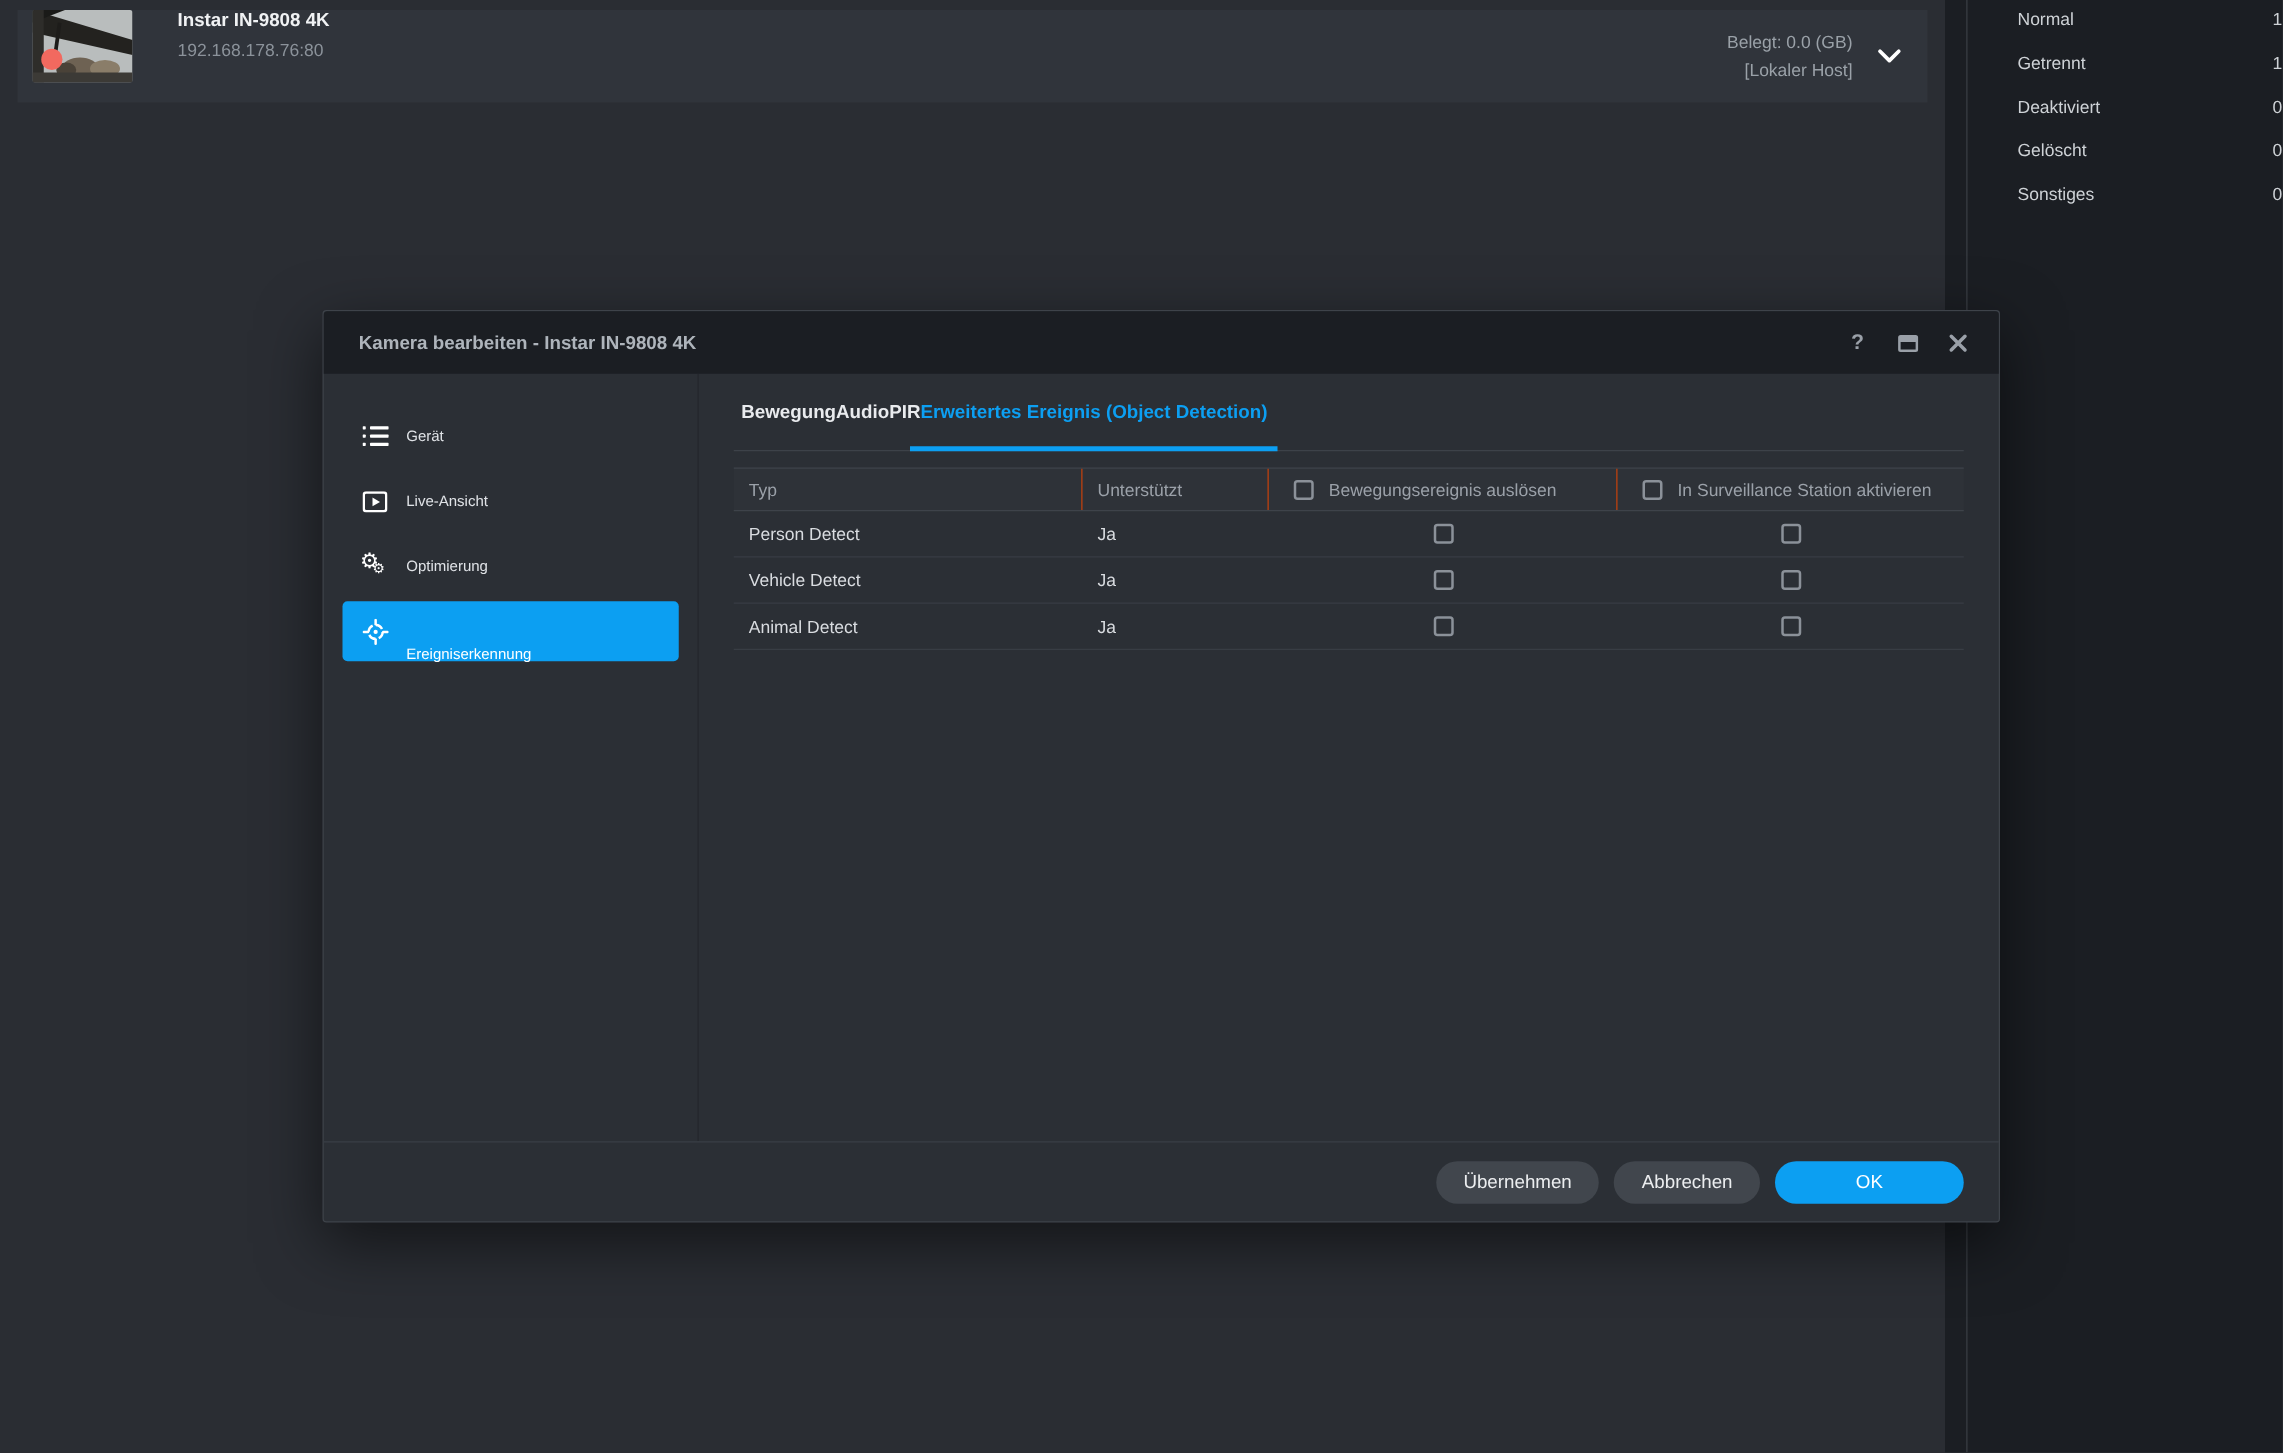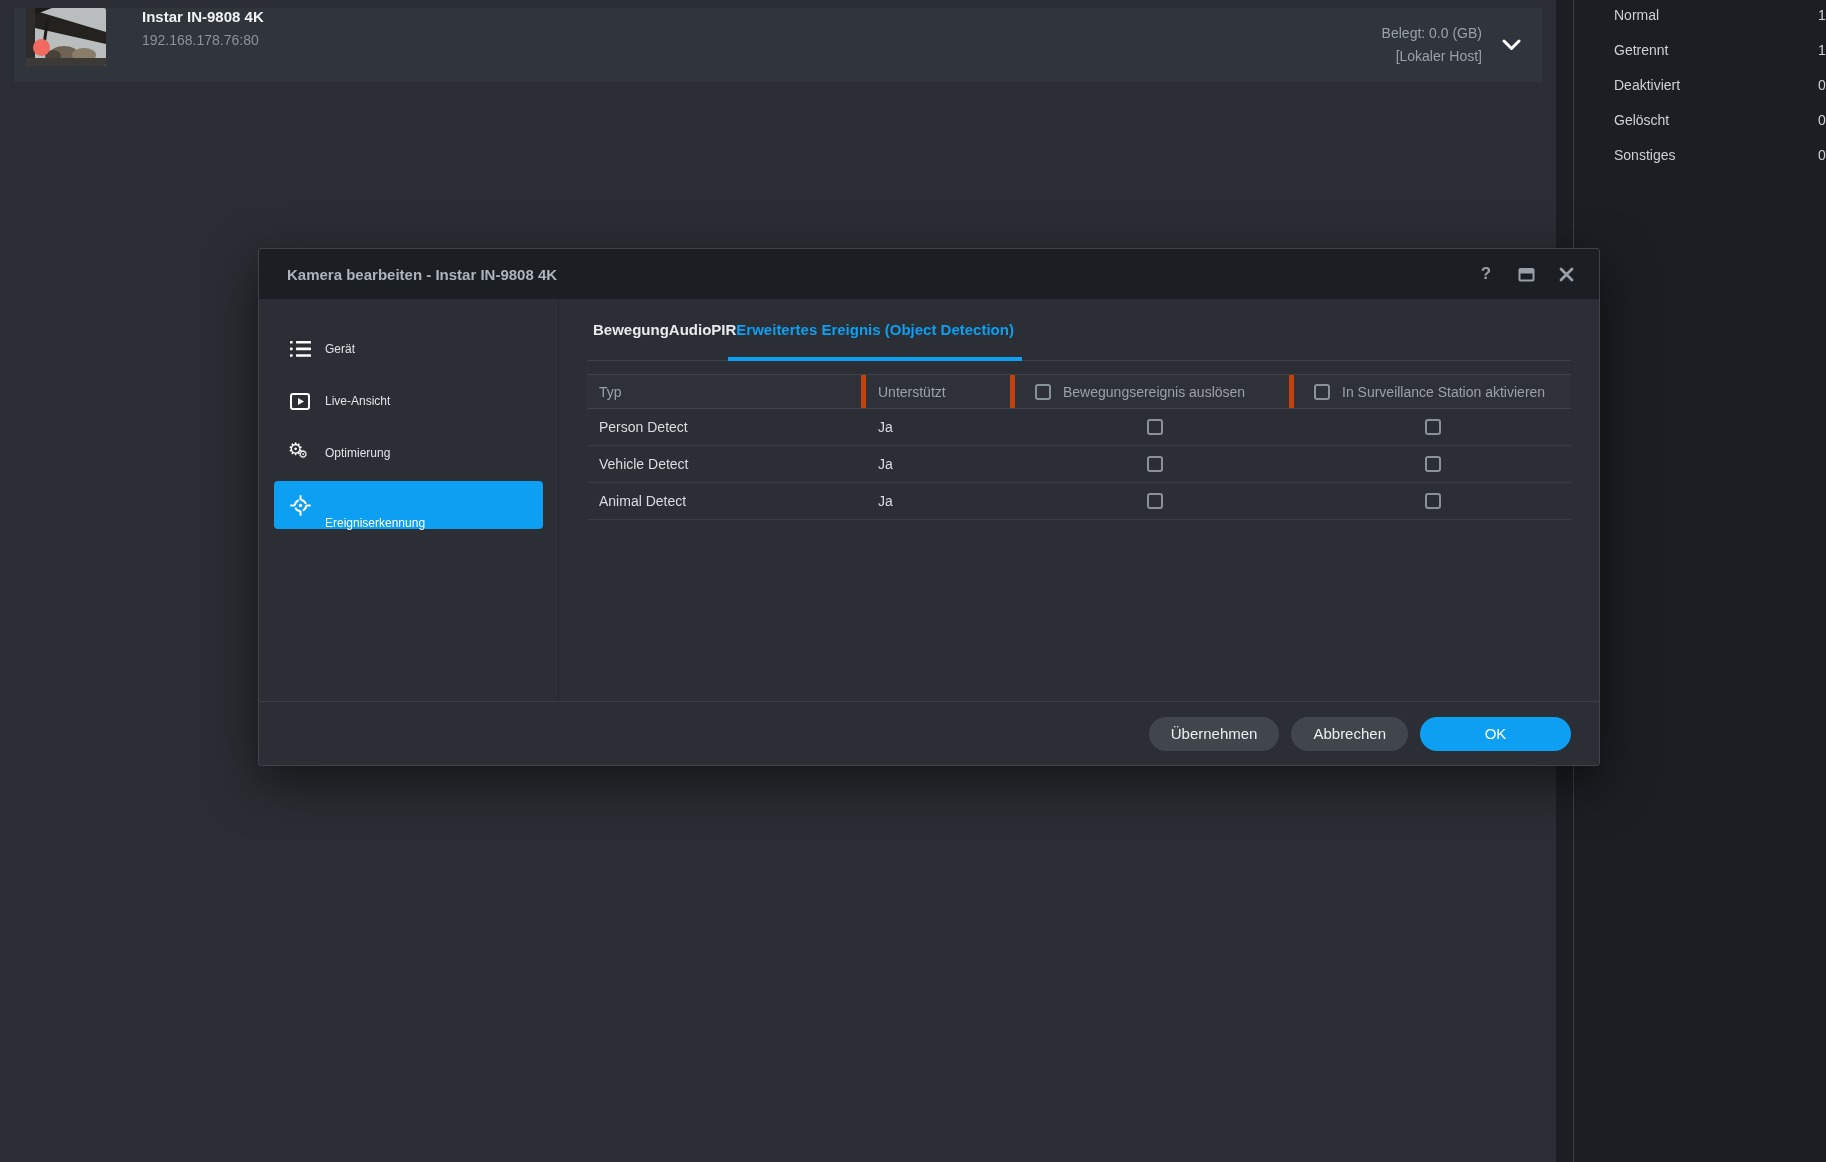--- a/index.html
+++ b/index.html
@@ -36,21 +36,21 @@
   }
   .status-panel .panel-divider {
     position:absolute; left:17px; top:0; bottom:0; width:1px; background:#3a3e44;
   }
   .status-list { position:absolute; left:58px; top:-3px; width:212px; list-style:none; }
   .stat-row { position:relative; height:35px; display:flex; align-items:center; font-size:14px; color:#ced2d6; }
   .stat-value { position:absolute; left:204px; color:#ced2d6; }
 
   
   .dialog {
-    position:absolute; left:258px; top:248px; width:1342px; height:518px;
+    position:absolute; left:258px; top:248px; width:1342px; height:730px;
     background:#2b2f35; border:1px solid #3e434a; border-radius:3px;
     box-shadow:0 16px 50px rgba(0,0,0,.55);
     display:flex; flex-direction:column;
   }
   .dlg-titlebar {
     height:50px; flex:0 0 auto; background:#1b1e23;
     border-radius:3px 3px 0 0;
     display:flex; align-items:center; padding:0 24px 0 28px;
   }
   .dlg-title { font-size:15px; font-weight:bold; color:#aeb4bb; }
@@ -101,21 +101,21 @@
 
   
   .obj-table { margin-top:13px; }
   .t-head {
     display:grid; grid-template-columns:279px 149px 279px 1fr; height:35px;
     border-top:1px solid #3e434a; border-bottom:1px solid #3e434a;
     background:rgba(255,255,255,0.015);
   }
   .th {
     display:flex; align-items:center; font-size:14px; color:#9ba1a9;
-    padding-left:12px; border-right:5px solid #c2410c; gap:12px;
+    padding-left:12px; border-right:1px solid #c2410c; gap:12px;
   }
   .th:last-child { border-right:none; }
   .th.cb-col { padding-left:20px; }
   .t-row {
     display:grid; grid-template-columns:279px 149px 279px 1fr; height:37px;
     border-bottom:1px solid #383d44;
   }
   .td { display:flex; align-items:center; font-size:14px; color:#d9dce0; padding-left:12px; }
   .td.center { justify-content:center; padding-left:0; }
   .cb {

